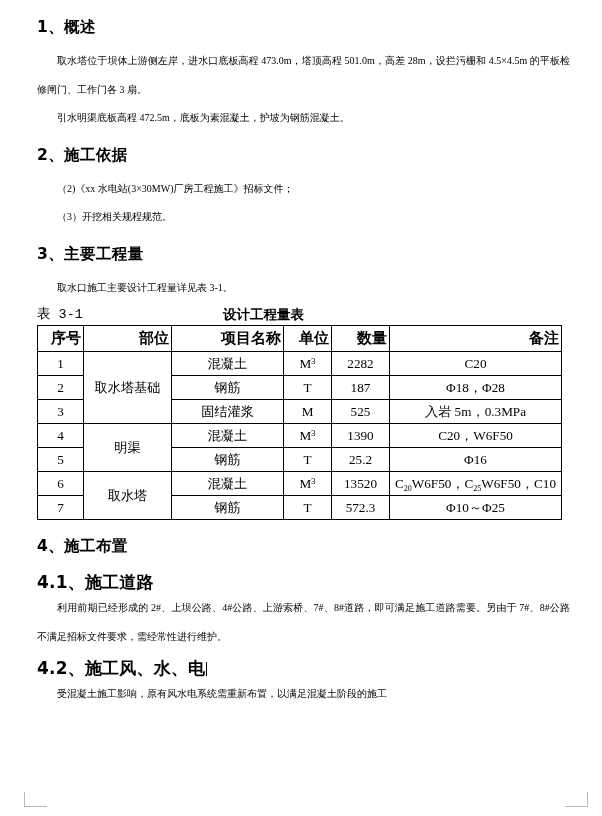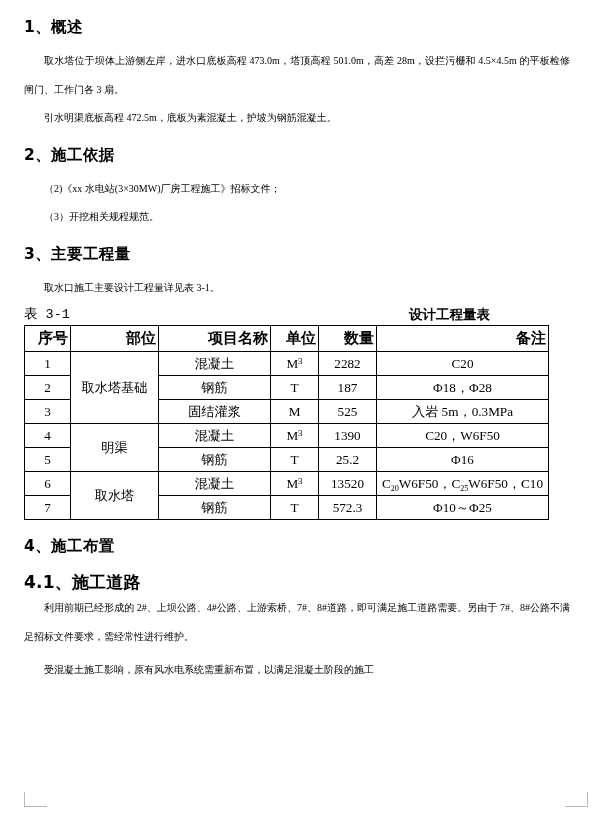--- a/index.html
+++ b/index.html
@@ -15,21 +15,21 @@
     color: #000000;
     overflow: hidden;
   }
 
   .page {
     position: absolute;
     left: 0; top: 0;
     width: 602px;
     height: 689px;
     box-sizing: border-box;
-    padding: 14px 32px 0 24px;
+    padding: 14px 32px 0 37px;
   }
 
   
   .corner {
     position: absolute;
     width: 22px;
     height: 14px;
     pointer-events: none;
   }
   .corner-bl {
@@ -88,21 +88,21 @@
     height: 20px;
     margin-top: 2px;
   }
   .tbl-caption-row .tbl-no {
     font-family: Liberation Mono, monospace;
     margin-top: 18px;
   }
   .tbl-caption-row .tbl-title {
     position: absolute;
     left: 0; right: 0;
-    text-align: right;
+    text-align: center;
     font-family: "DejaVu Sans", "Liberation Sans", sans-serif;
     font-weight: bold;
     font-size: 13.5px;
     padding-right: 80px;
   }
 
   
   table.qty {
     border-collapse: collapse;
     width: 524px;
@@ -264,18 +264,21 @@
   </h2>
   <div class="gap-md"></div>
 
   <h3 class="subsec">
     <span>4.1、</span><span>施工道路</span>
   </h3>
   <p class="body">利用前期已经形成的 2#、上坝公路、4#公路、上游索桥、7#、8#道路，即可满足施工道路需要。另由于 7#、8#公路不满足招标文件要求，需经常性进行维护。</p>
 
   <div class="gap-sm"></div>
 
+  <h3 class="subsec">
+    <span>4.2、</span><span>施工风、水、电</span><span class="caret"></span>
+  </h3>
   <p class="body">受混凝土施工影响，原有风水电系统需重新布置，以满足混凝土阶段的施工</p>
 
 </div>
 
 <div class="corner corner-bl"></div>
 <div class="corner corner-br"></div>
 
 </body></html>

